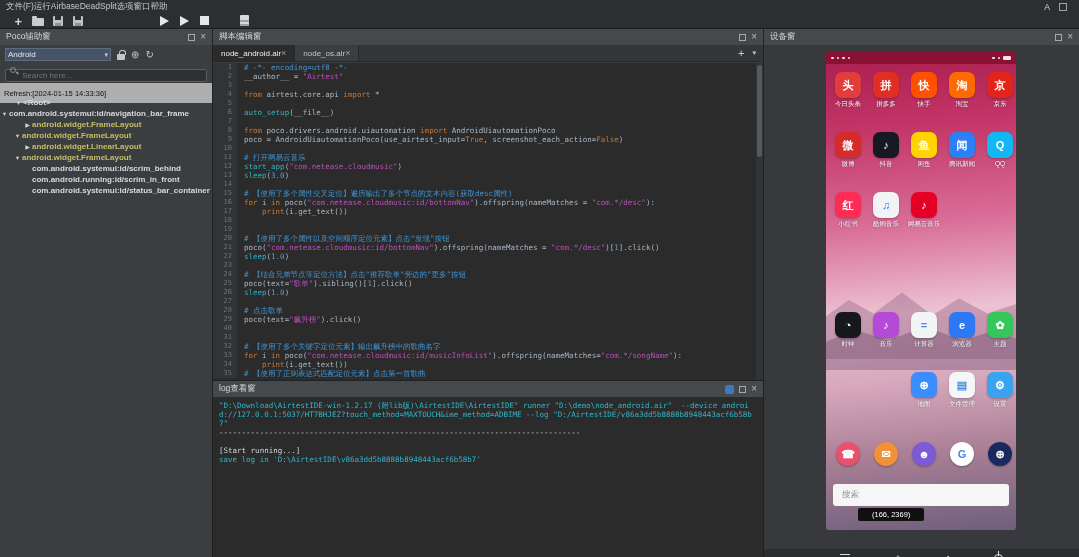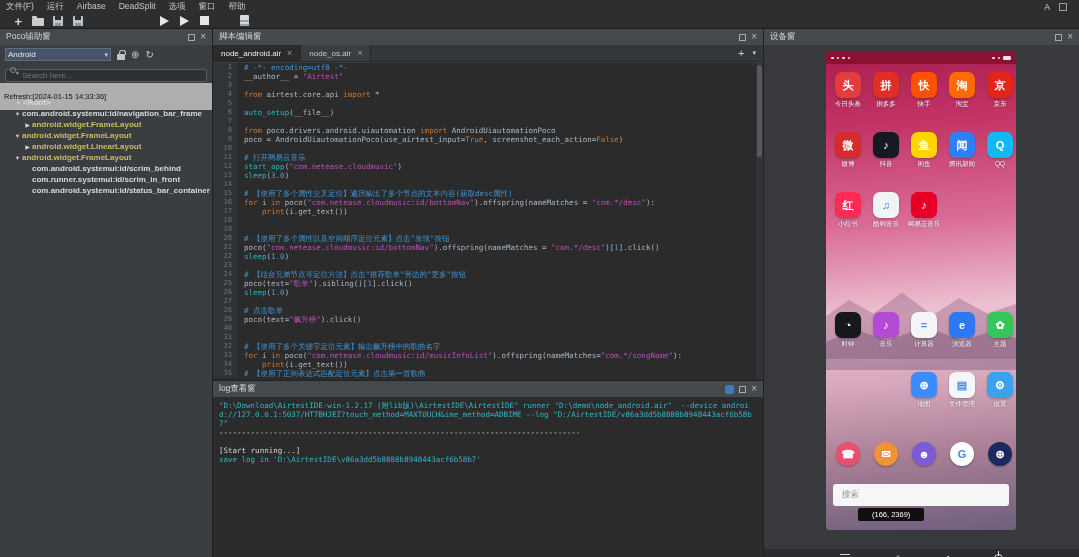--- a/index.html
+++ b/index.html
@@ -3,21 +3,21 @@
 <meta charset="utf-8">
 <style>
   * { margin:0; padding:0; box-sizing:border-box; }
   html,body { background:#141516; }
   #app { position:relative; width:1079px; height:557px; background:#202123;
          font-family:"Liberation Sans",sans-serif; overflow:hidden; color:#c8cacc; }
 
   
   .menubar { position:absolute; top:0; left:0; right:0; height:13px; background:#2c2e30;
              display:flex; align-items:center; padding:0 6px; font-size:8.5px; color:#c6c8ca; }
-  .menu-items { display:flex; gap:13px; }
+  .menu-items { display:flex; }
   .menu-item { cursor:default; }
   .win-right { margin-left:auto; display:flex; align-items:center; gap:9px; padding-right:6px; }
   .acct { font-size:8.5px; color:#d6d8da; }
   .win-ic { width:8px; height:8px; border:1px solid #9da0a2; }
   .toolbar { position:absolute; top:13px; left:0; right:0; height:16px; background:#2c2e30;
              display:flex; align-items:center; padding:0 8px; border-bottom:1px solid #1b1c1d; }
   .tb-btn { width:20px; height:14px; display:flex; align-items:center; justify-content:center; cursor:pointer; }
   .ic-plus::before { content:"+"; color:#d5d7d9; font-size:13px; font-weight:bold; line-height:10px; }
   .ic-folder { width:12px; height:8px; background:#c9cbcd; border-radius:1px; position:relative; margin-top:3px; }
   .ic-folder::before { content:""; position:absolute; top:-2px; left:0; width:5px; height:2px; background:#c9cbcd; border-radius:1px 1px 0 0; }
@@ -53,32 +53,32 @@
   .ic-lock::before { content:""; position:absolute; top:-4px; left:1.5px; width:5px; height:4px;
                      border:1.5px solid #c3c5c7; border-bottom:none; border-radius:3px 3px 0 0; }
   .ic-target { color:#c3c5c7; font-size:10px; line-height:10px; cursor:pointer; }
   .ic-refresh { color:#c3c5c7; font-size:10px; line-height:10px; cursor:pointer; }
   .search-row { position:absolute; top:35px; left:0; right:0; height:17px; padding:0 5px; display:flex; align-items:center; }
   .search-box { position:relative; width:100%; }
   .search-input { width:100%; height:13px; background:#2e3133; border:1px solid #5a5d60; border-radius:2px;
                   color:#9a9da0; font-size:8px; padding:0 4px 0 16px; outline:none; font-family:inherit; }
   .mag { position:absolute; left:5px; top:3px; width:6px; height:6px; border:1.5px solid #8a8d90; border-radius:50%; }
   .mag::after { content:""; position:absolute; left:4.5px; top:4.5px; width:3px; height:1.5px; background:#8a8d90; transform:rotate(45deg); }
-  .refresh-row { position:absolute; top:54px; left:0; right:0; height:27px; background:#aeaeae;
+  .refresh-row { position:absolute; top:54px; left:0; right:0; height:20px; background:#aeaeae;
                  color:#141414; font-size:7.5px; display:flex; align-items:center; padding:2px 4px; cursor:default; }
   .tree { position:absolute; top:68px; left:0; right:0; bottom:0; overflow:hidden; font-size:8px; font-weight:bold; }
   .tree-row { height:11px; display:flex; align-items:center; white-space:nowrap; cursor:pointer; }
   .tree-arrow { width:9px; font-size:5.5px; color:#d0d2d4; text-align:center; flex:none; }
   .t-yellow { color:#c7bd62; }
   .t-white { color:#d7d9db; }
 
   
   .tabbar { position:absolute; top:16px; left:0; right:0; height:17px; background:#34373a;
             display:flex; align-items:stretch; border-bottom:1px solid #26282a; }
-  .tab { display:flex; align-items:center; gap:6px; padding:0 8px; font-size:8px; color:#c3c5c7;
+  .tab { display:flex; align-items:center; padding:0 8px; font-size:8px; color:#c3c5c7;
          background:#3b3e40; border-right:1px solid #26282a; cursor:pointer; }
   .tab.active { background:#2b2b2b; color:#eceeef; }
   .tab-x { font-size:9px; color:#9a9da0; line-height:8px; }
   .tabbar-right { margin-left:auto; display:flex; align-items:center; gap:8px; padding:0 7px; color:#c9cbcd; }
   .tb-plus { font-size:11px; cursor:pointer; }
   .tb-dd { font-size:7px; cursor:pointer; }
   .editor { position:absolute; top:34px; left:0; right:0; bottom:0; background:#2b2b2b; overflow:hidden;
             font-family:"DejaVu Sans Mono",monospace; }
   .code-line { display:flex; height:9px; line-height:9px; white-space:pre; }
   .ln { flex:none; width:24px; background:#313437; color:#6b737c; font-size:7px; text-align:right; padding-right:5px; }
@@ -201,21 +201,21 @@
         <span class="mag"></span>
         <input class="search-input" placeholder="Search here..." style="">
       </div>
     </div>
     <div class="refresh-row">Refresh:[2024-01-15 14:33:36]</div>
     <div class="tree">
         <div class="tree-row" style="padding-left: 14px;">
           <span class="tree-arrow">▼</span>
           <span class="tree-label t-white">&lt;Root&gt;</span>
         </div>
-        <div class="tree-row" style="padding-left: 13px;">
+        <div class="tree-row" style="padding-left: 0;">
           <span class="tree-arrow">▼</span>
           <span class="tree-label t-white">com.android.systemui:id/navigation_bar_frame</span>
         </div>
         <div class="tree-row" style="padding-left: 23px;">
           <span class="tree-arrow">▶</span>
           <span class="tree-label t-yellow">android.widget.FrameLayout</span>
         </div>
         <div class="tree-row" style="padding-left: 13px;">
           <span class="tree-arrow">▼</span>
           <span class="tree-label t-yellow">android.widget.FrameLayout</span>
@@ -227,21 +227,21 @@
         <div class="tree-row" style="padding-left: 13px;">
           <span class="tree-arrow">▼</span>
           <span class="tree-label t-yellow">android.widget.FrameLayout</span>
         </div>
         <div class="tree-row" style="padding-left: 23px;">
           <span class="tree-arrow"></span>
           <span class="tree-label t-white">com.android.systemui:id/scrim_behind</span>
         </div>
         <div class="tree-row" style="padding-left: 23px;">
           <span class="tree-arrow"></span>
-          <span class="tree-label t-white">com.runner.systemui:id/scrim_in_front</span>
+          <span class="tree-label t-white">com.android.running:id/scrim_in_front</span>
         </div>
         <div class="tree-row" style="padding-left: 23px;">
           <span class="tree-arrow"></span>
           <span class="tree-label t-white">com.android.systemui:id/status_bar_container</span>
         </div>
       </div>
   </div>
 
   <div class="panel" id="editor-panel">
     <div class="panel-hd">

